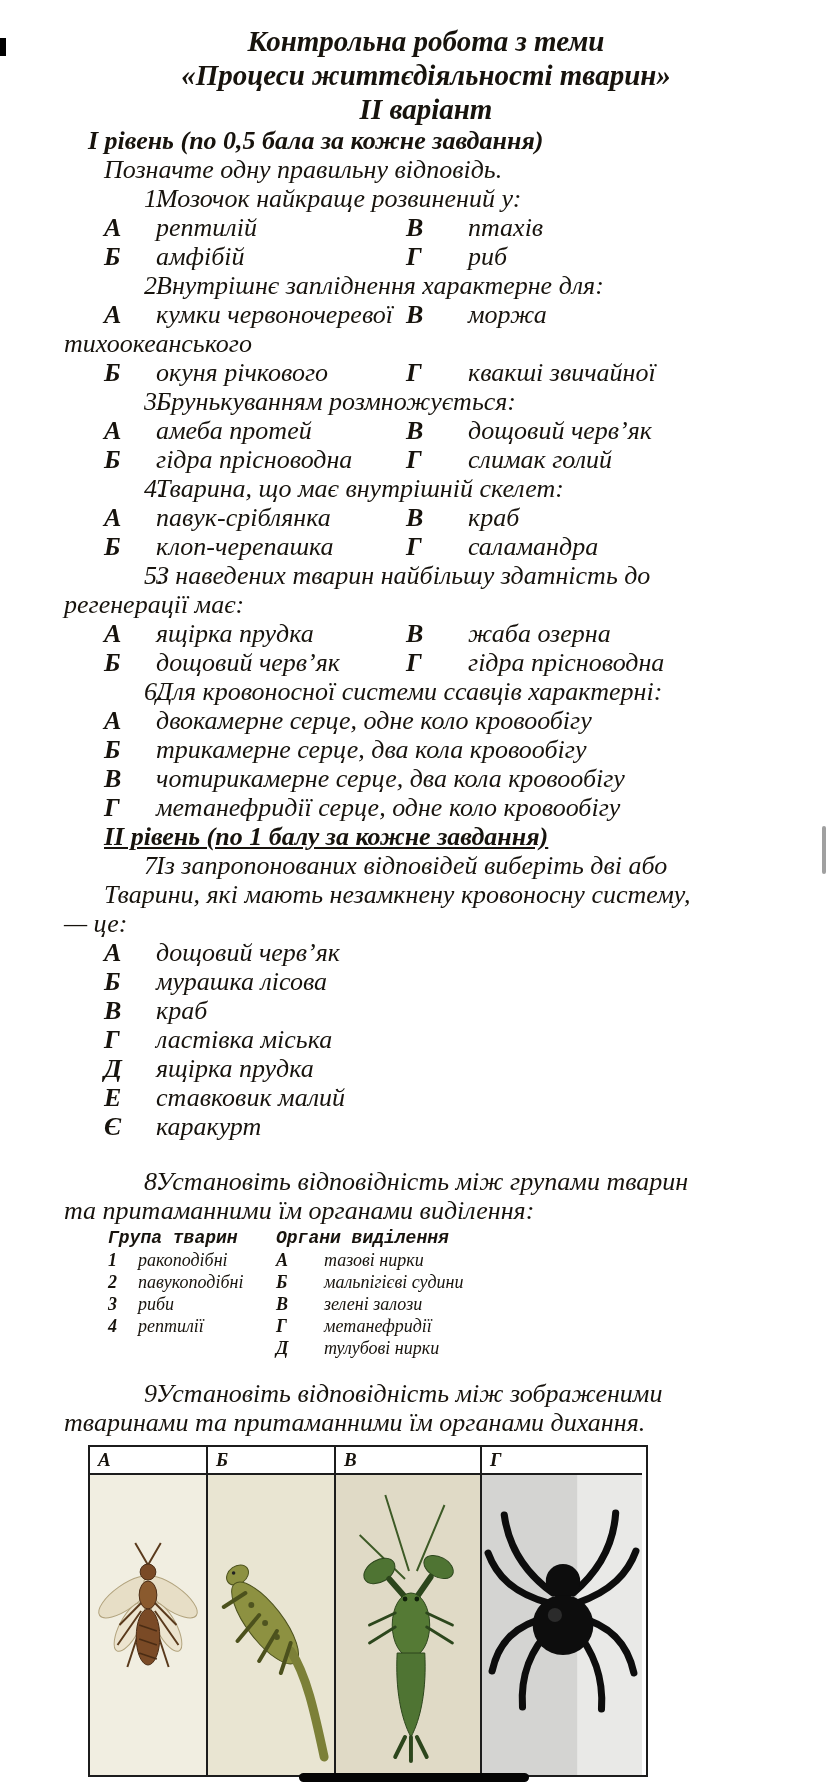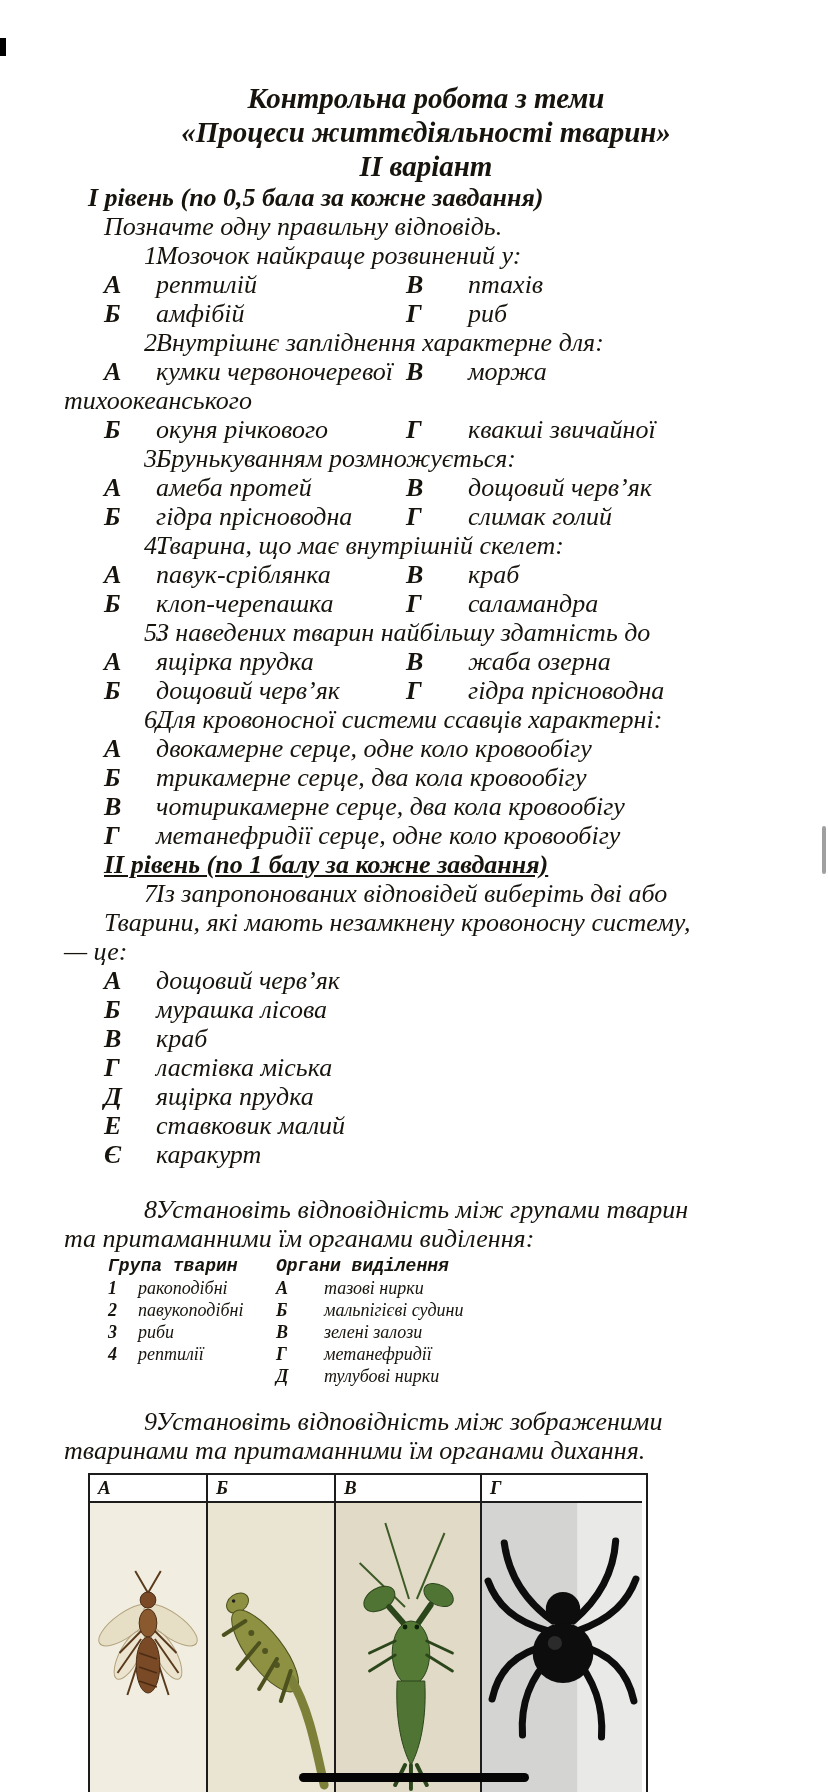--- a/index.html
+++ b/index.html
@@ -2,21 +2,21 @@
 <html><head>
 <meta charset="utf-8">
 <style>
   html,body{margin:0;padding:0;}
   body{
     width:828px;height:1792px;position:relative;overflow:hidden;
     background:#ffffff;color:#17130d;
     font-family:"Liberation Serif","DejaVu Serif",serif;
     font-style:italic;
   }
-  .page{position:absolute;inset:0;padding:81px 40px 0 64px;}
+  .page{position:absolute;inset:0;padding:24px 40px 0 64px;}
   .title-line{text-align:center;font-weight:700;font-size:29px;line-height:34px;}
   .h{font-weight:700;font-size:26px;line-height:29px;margin-left:24px;}
   .p{font-size:26px;line-height:29px;font-style:italic;}
   .ind{text-indent:40px;}
   .qnum{display:inline-block;width:52px;font-weight:400;}
   .row2{display:grid;grid-template-columns:52px 250px 62px auto;margin-left:40px;font-size:26px;line-height:29px;}
   .row1{display:grid;grid-template-columns:52px auto;margin-left:40px;font-size:26px;line-height:29px;}
   .b{font-weight:700;}
   .gap26{height:26px;} .gap20{height:20px;}
   
@@ -110,20 +110,21 @@
   <div class="row2">
     <span class="b">Б</span>
     <span>клоп-черепашка</span>
     <span class="b">Г</span>
     <span>саламандра</span>
   </div>
 
   <div class="p ind">
     <span class="qnum">5.</span><span>З наведених тварин найбільшу здатність до</span>
   </div>
+  <div class="p">регенерації має:</div>
   <div class="row2">
     <span class="b">А</span>
     <span>ящірка прудка</span>
     <span class="b">В</span>
     <span>жаба озерна</span>
   </div>
   <div class="row2">
     <span class="b">Б</span>
     <span>дощовий черв’як</span>
     <span class="b">Г</span>

